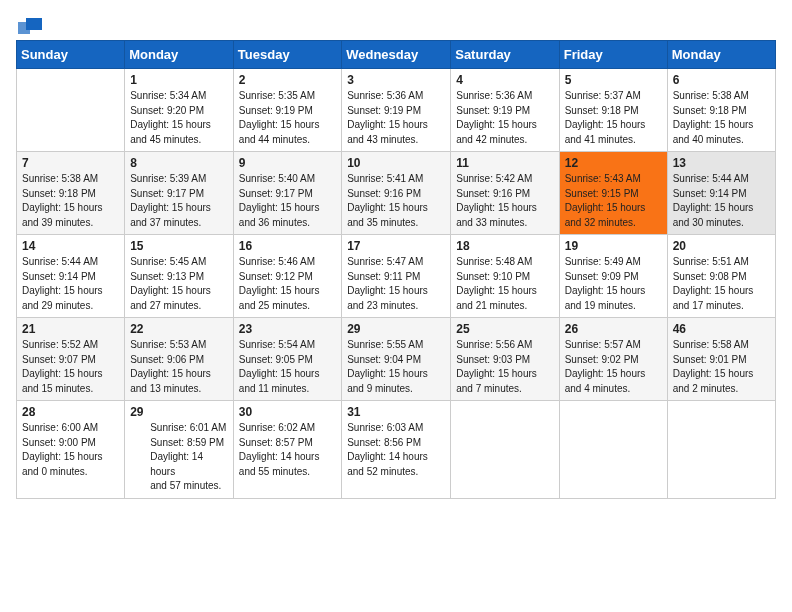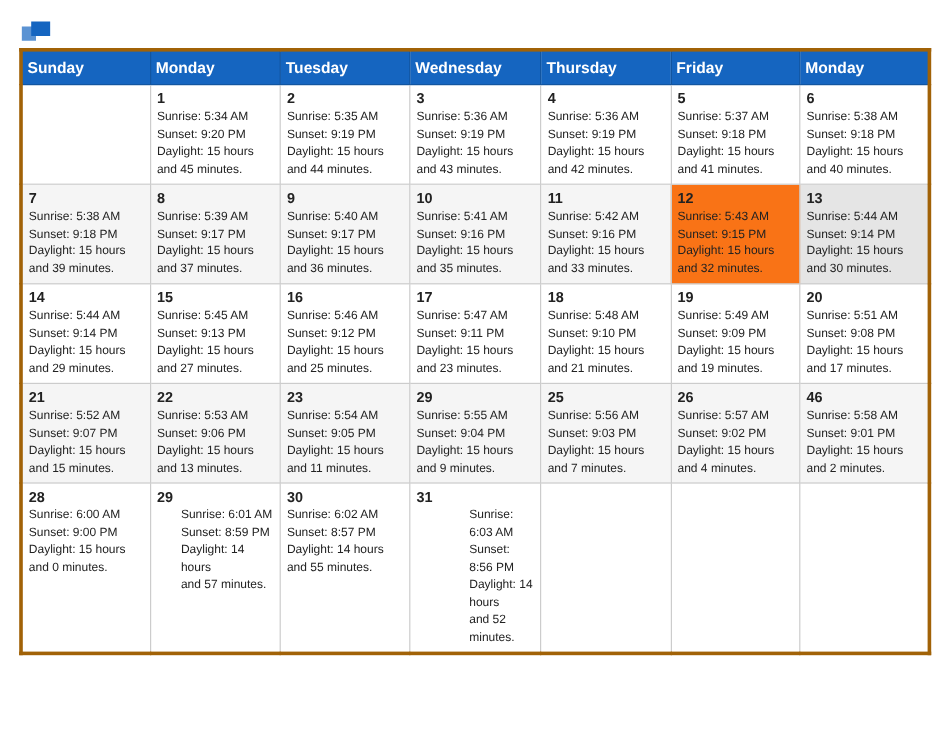--- a/index.html
+++ b/index.html
@@ -45,21 +45,21 @@
       line-height: 1.1;
     }
     .location {
       font-size: 15px;
       color: #444;
       margin-top: 2px;
     }
     .calendar {
       width: 100%;
       border-collapse: collapse;
-      border: 3px solid #a16207;
+      border: 1px solid #a16207;
     }
     .calendar th {
       background-color: #1565c0;
       color: #fff;
       font-size: 13px;
       font-weight: bold;
       padding: 6px 4px;
       text-align: left;
       border: 1px solid #1255a0;
     }
@@ -110,21 +110,21 @@
   </div>
 </div>
 
 <table class="calendar">
   <thead>
     <tr>
     <th>Sunday</th>
         <th>Monday</th>
         <th>Tuesday</th>
         <th>Wednesday</th>
-        <th>Thursday</th>
+        <th>Saturday</th>
         <th>Friday</th>
         <th>Monday</th>
       </tr>
   </thead>
   <tbody id="calendar-body">
   <tr>
         <td class="empty-cell"></td>
         <td>
           <div class="day-number">1</div>
           <div class="day-info" style="white-space: pre-line;">Sunrise: 5:34 AM
@@ -338,21 +338,21 @@
         </td>
         <td>
           <div class="day-number">30</div>
           <div class="day-info" style="white-space: pre-line;">Sunrise: 6:02 AM
 Sunset: 8:57 PM
 Daylight: 14 hours
 and 55 minutes.</div>
         </td>
         <td>
           <div class="day-number">31</div>
-          <div class="day-info" style="white-space: pre-line; margin-left: 44px;">Sunrise: 6:03 AM
+          <div class="day-info" style="white-space: pre-line;">Sunrise: 6:03 AM
 Sunset: 8:56 PM
 Daylight: 14 hours
 and 52 minutes.</div>
         </td>
         <td class="empty-cell"></td>
         <td class="empty-cell"></td>
         <td class="empty-cell"></td>
       </tr>
     </tbody>
 </table>

